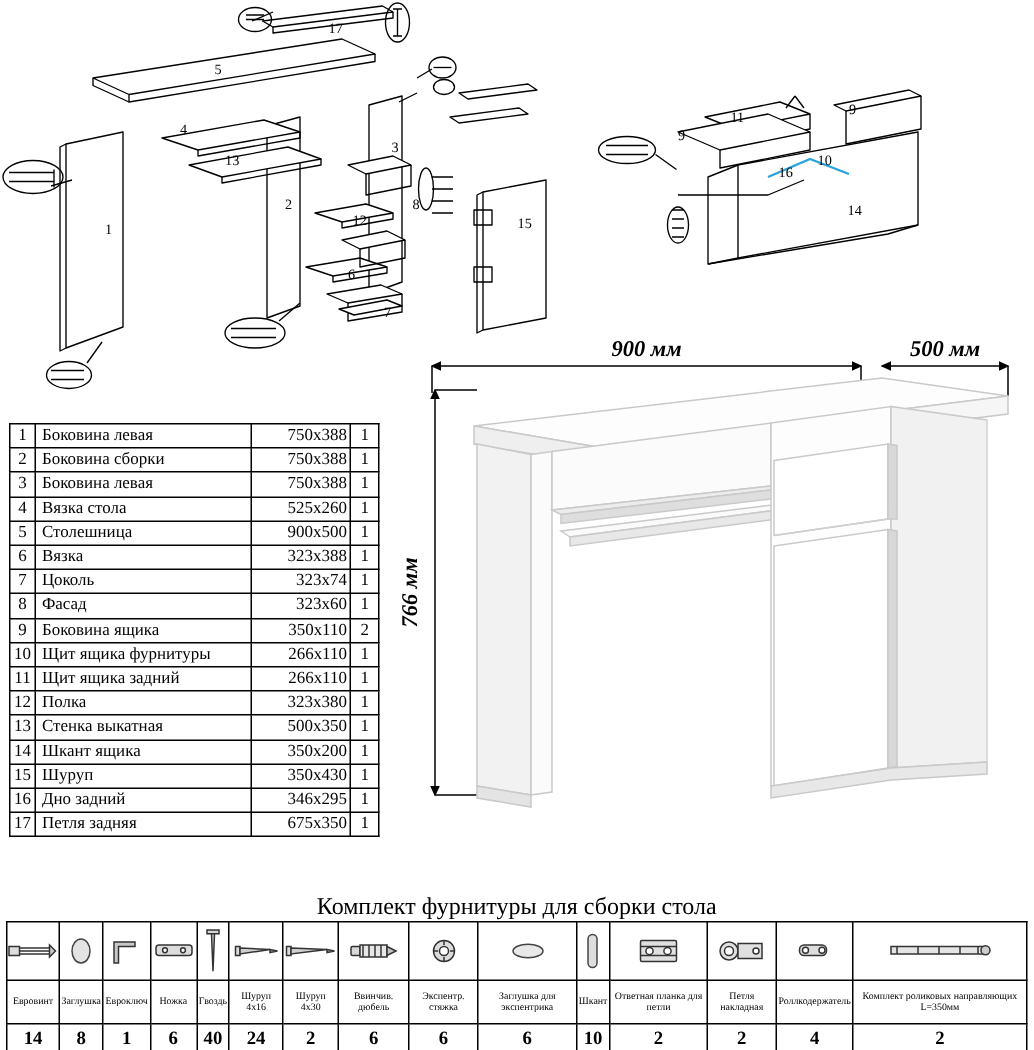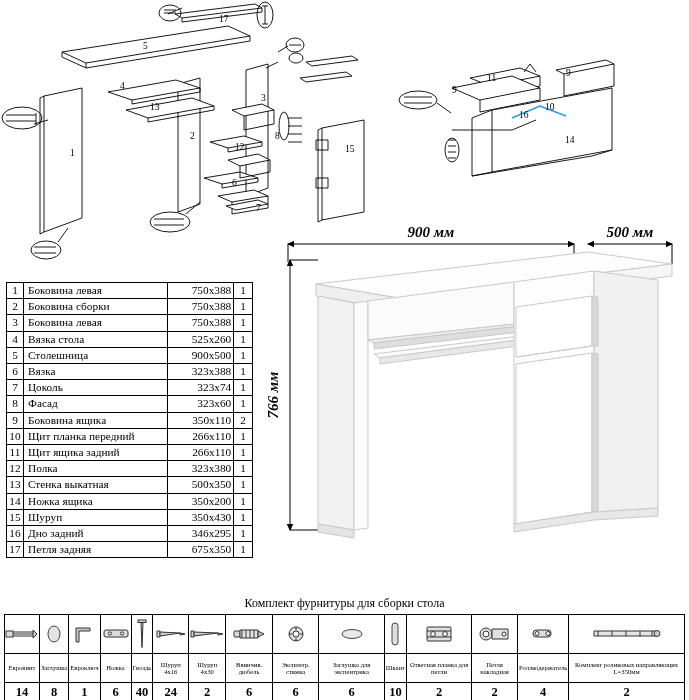--- a/index.html
+++ b/index.html
@@ -34,21 +34,21 @@
   #parts-table td.size{width:62px;text-align:right;}
   #parts-table td.qty{width:14px;text-align:center;}
 
   
   #product{position:absolute;left:258px;top:212px;width:431px;height:360px;font-style:italic;}
   #product svg{display:block;}
 
   
   #kit-title{
     position:absolute;left:0;top:596px;width:689px;text-align:center;
-    font-size:12px;font-family:"Liberation Serif", serif;
+    font-size:16px;font-family:"Liberation Serif", serif;
   }
   #kit{
     position:absolute;left:4px;top:614px;width:681px;
     border-collapse:collapse;
     font-family:"Liberation Serif", serif;
   }
   #kit td{border:1px solid #000;vertical-align:middle;text-align:center;}
   #kit td.pic{height:38px;padding:0;}
   #kit td.lbl{height:26px;font-size:6.6px;line-height:7.4px;padding:1px 1px;}
   #kit td.cnt{height:17px;font-size:12.5px;font-weight:bold;}
@@ -233,21 +233,21 @@
           <td class="qty">1</td>
         </tr>
       <tr>
           <td class="num">9</td>
           <td class="name">Боковина ящика</td>
           <td class="size">350x110</td>
           <td class="qty">2</td>
         </tr>
       <tr>
           <td class="num">10</td>
-          <td class="name">Щит планка передний</td>
+          <td class="name">Щит ящика фурнитуры</td>
           <td class="size">266x110</td>
           <td class="qty">1</td>
         </tr>
       <tr>
           <td class="num">11</td>
           <td class="name">Щит ящика задний</td>
           <td class="size">266x110</td>
           <td class="qty">1</td>
         </tr>
       <tr>
@@ -257,21 +257,21 @@
           <td class="qty">1</td>
         </tr>
       <tr>
           <td class="num">13</td>
           <td class="name">Стенка выкатная</td>
           <td class="size">500x350</td>
           <td class="qty">1</td>
         </tr>
       <tr>
           <td class="num">14</td>
-          <td class="name">Ножка ящика</td>
+          <td class="name">Шкант ящика</td>
           <td class="size">350x200</td>
           <td class="qty">1</td>
         </tr>
       <tr>
           <td class="num">15</td>
           <td class="name">Шуруп</td>
           <td class="size">350x430</td>
           <td class="qty">1</td>
         </tr>
       <tr>

